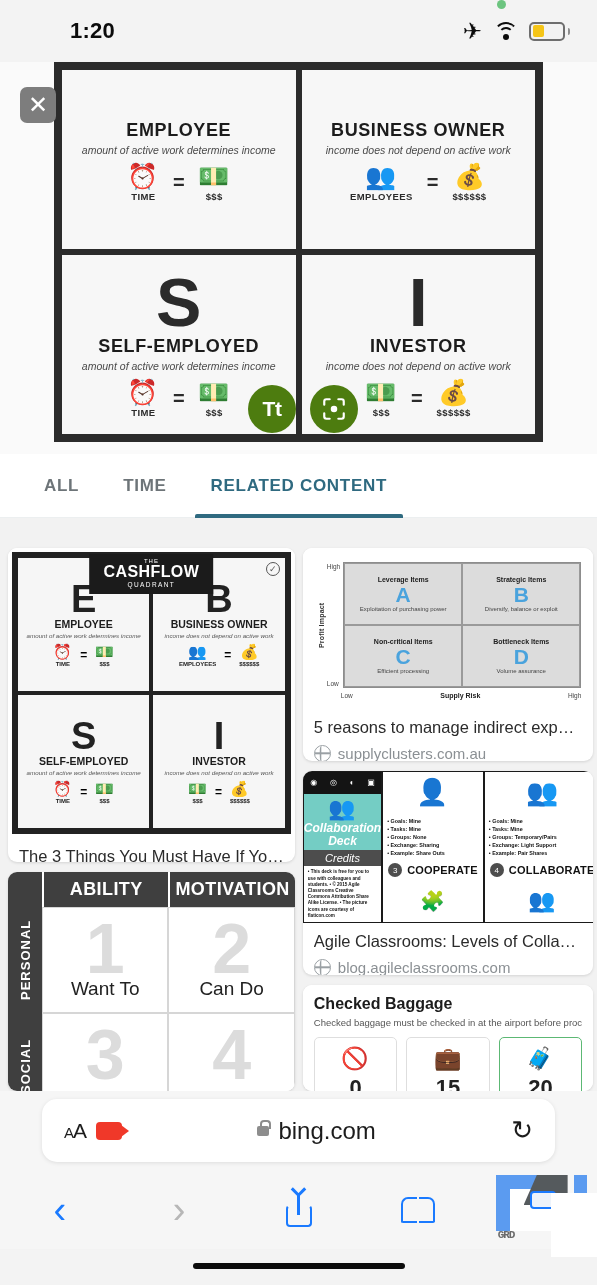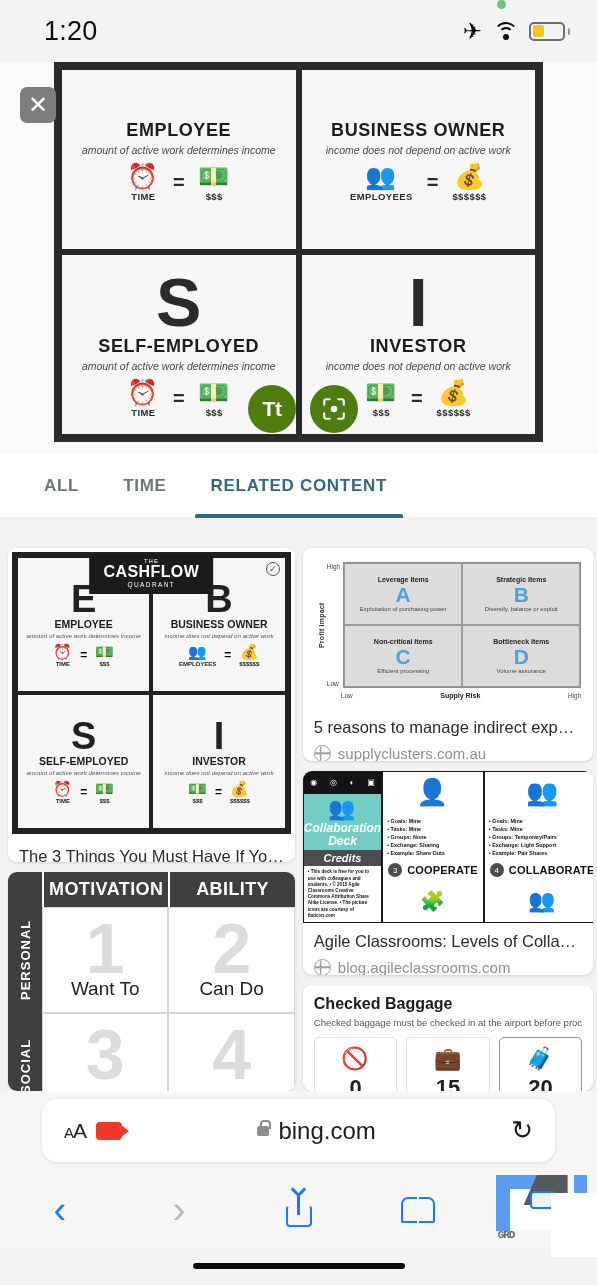--- a/index.html
+++ b/index.html
@@ -11,21 +11,21 @@
   }
   .phone { position: relative; width: 597px; height: 1285px; background: #f3f3f3; }
 
   
   .statusbar {
     position: absolute; top: 0; left: 0; width: 597px; height: 62px;
     background: #f3f3f3;
     display: flex; align-items: center; justify-content: space-between;
     padding: 0 30px 0 44px;
   }
-  .status-time { font-size: 27px; font-weight: 400; color: #0b0b0b; letter-spacing: .2px; }
+  .status-time { font-size: 22px; font-weight: 700; color: #0b0b0b; letter-spacing: .2px; margin-left: 26px; }
   .status-right { display: flex; align-items: center; gap: 11px; position: relative; }
   .privacy-dot {
     position: absolute; top: -20px; left: 34px;
     width: 9px; height: 9px; border-radius: 50%; background: #6cc47f;
   }
   .ic-plane { font-size: 23px; color: #0b0b0b; line-height: 1; }
   .ic-wifi { width: 25px; height: 19px; position: relative; }
   .ic-wifi i {
     position: absolute; left: 50%; transform: translateX(-50%);
     border: 2.6px solid #0b0b0b; border-bottom-color: transparent;
@@ -201,21 +201,21 @@
 
   
   .ag { display: grid; grid-template-columns: 1.05fr 1fr 1fr; height: 152px; background: #fff; }
   .ag-col { border: 1.4px solid #1a1a1a; display: flex; flex-direction: column; }
   .ag-teal { background: #74cdc4; flex: 1; display: flex; flex-direction: column;
              align-items: center; justify-content: center; color: #fff; }
   .ag-teal .tl { font-size: 12px; font-style: italic; font-weight: 700; line-height: 1.1; text-align: center; }
   .ag-black { background: #141414; height: 22px; display: flex; align-items: center;
               justify-content: space-around; color: #fff; font-size: 8px; }
   .ag-dark { background: #4d4d4d; color: #fff; font-size: 11px; font-style: italic;
-             font-weight: 700; text-align: center; padding: 2px 0; }
+             font-weight: 400; text-align: center; padding: 2px 0; }
   .ag-credits { font-size: 4.6px; font-weight: 700; color: #111; padding: 3px 4px; line-height: 1.35; }
   .ag-ic { flex: 1; display: flex; align-items: center; justify-content: center; font-size: 26px; }
   .ag-bul { font-size: 5.4px; font-weight: 700; color: #111; padding: 3px 4px; line-height: 1.5; }
   .ag-head { display: flex; align-items: center; gap: 5px; padding: 3px 5px; }
   .ag-num {
     width: 14px; height: 14px; border-radius: 50%; background: #4d4d4d; color: #fff;
     font-size: 8px; display: flex; align-items: center; justify-content: center; flex: 0 0 auto;
   }
   .ag-head .tx { font-size: 11px; font-weight: 700; color: #111; letter-spacing: .2px; }
 
@@ -549,22 +549,22 @@
             <span class="globe"></span>
             <span class="card-url">mobilefranchisingacademy….</span>
           </div>
         </div>
       </div>
 
       <div class="card">
         <div class="card-thumb inf">
           <div class="inf-r1">
             <div class="inf-corner"></div>
+            <div class="inf-th">ABILITY</div>
             <div class="inf-th">MOTIVATION</div>
-            <div class="inf-th">ABILITY</div>
           </div>
           <div class="inf-row">
             <div class="inf-side">PERSONAL</div>
             <div class="inf-cell">
               <span class="big">1</span>
               <span class="txt">Want To</span>
             </div>
             <div class="inf-cell">
               <span class="big">2</span>
               <span class="txt">Can Do</span>

